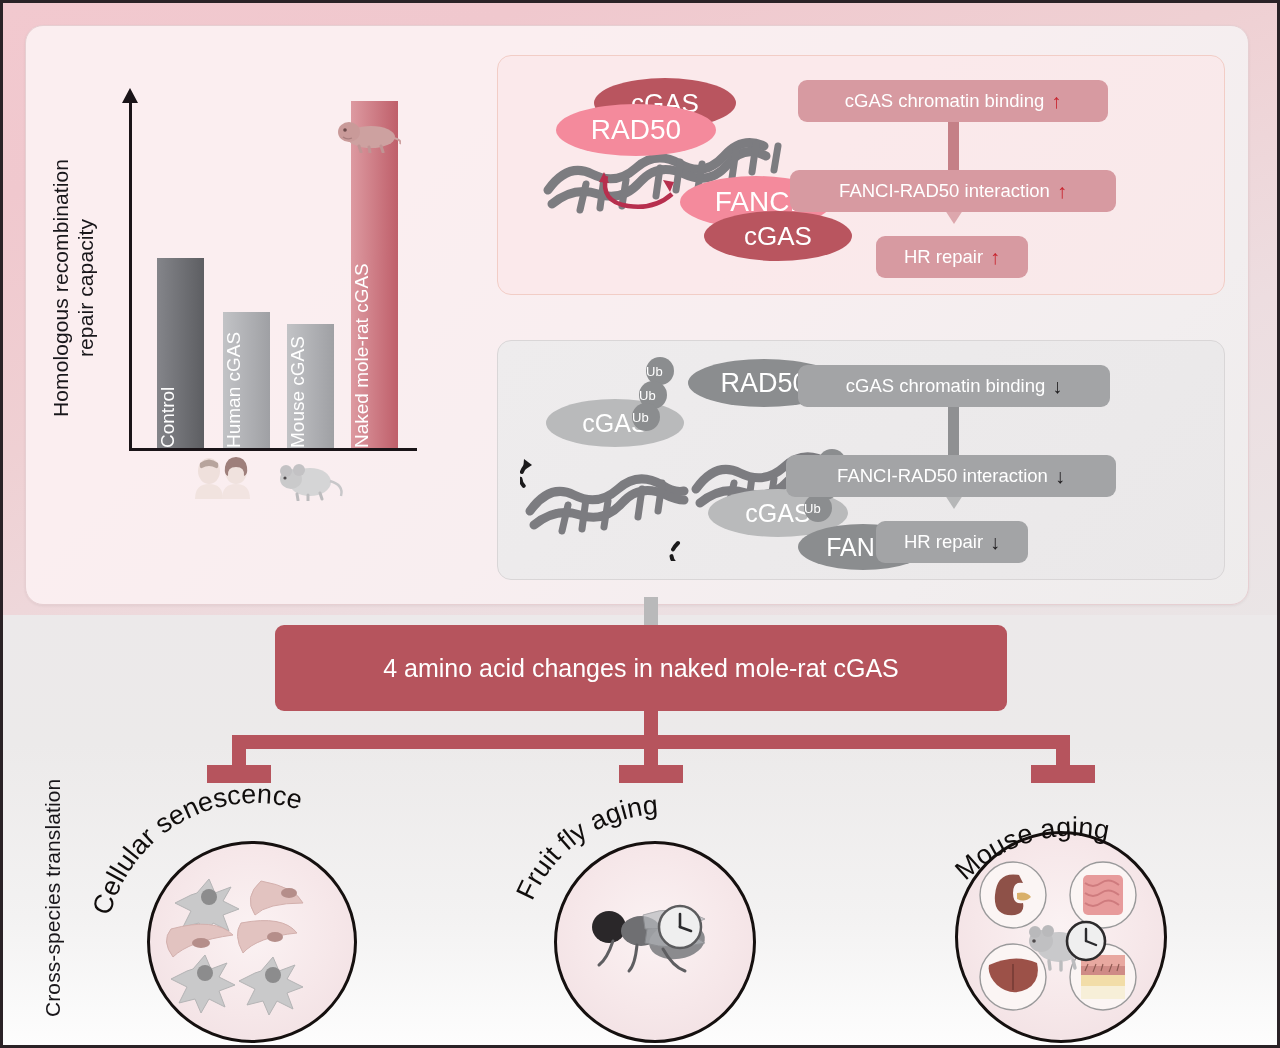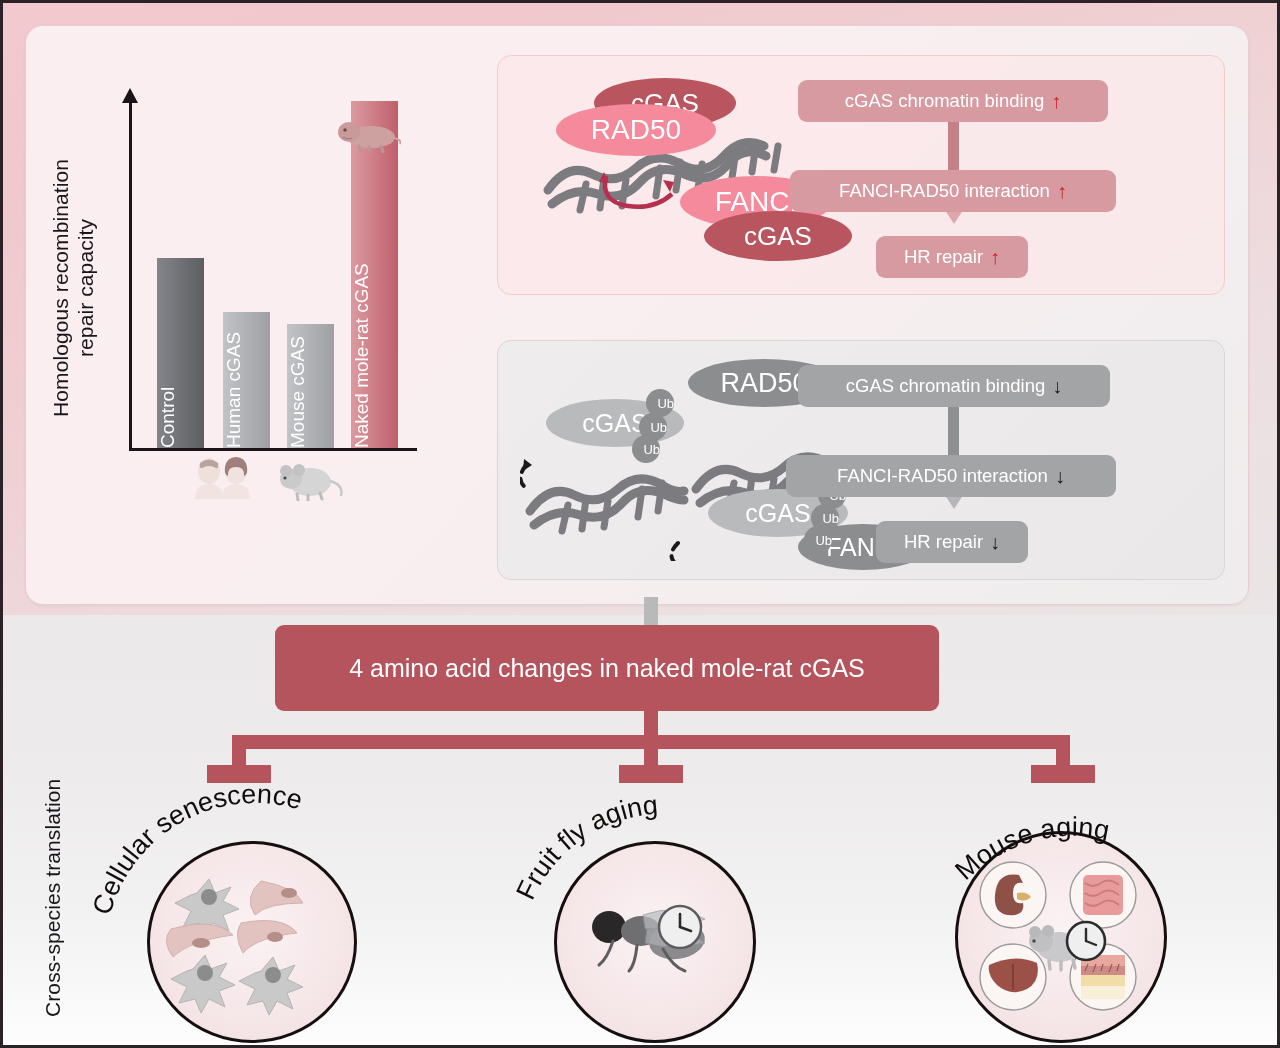--- a/index.html
+++ b/index.html
@@ -59,24 +59,24 @@
   .connector{position:absolute;}
 
   
   .ellipse{position:absolute;border-radius:50%;display:flex;align-items:center;
     justify-content:center;color:#fff;white-space:nowrap;}
   .e-dark{background:#b9555f;}
   .e-lite{background:#f48a9c;}
   .e-gdark{background:#8b8d8f;}
   .e-glite{background:#b9babb;}
   .ub{position:absolute;border-radius:50%;background:#8b8d8f;color:#fff;
-      display:flex;align-items:center;justify-content:flex-end;font-size:13px;margin-top:32px;}
-
-  
-  #aminobox{position:absolute;left:272px;top:622px;width:664px;height:86px;
+      display:flex;align-items:center;justify-content:flex-start;font-size:13px;}
+
+  
+  #aminobox{position:absolute;left:272px;top:622px;width:732px;height:86px;
     background:#b6545d;border-radius:9px;display:flex;flex-direction:column;
     align-items:center;justify-content:center;color:#fff;font-size:25px;line-height:1.28;}
   .treeline{position:absolute;background:#b6545d;}
   .circ{position:absolute;border-radius:50%;border:3px solid #15100f;
     background:radial-gradient(circle at 50% 45%,#fbf2f3 0%,#f6e7e9 55%,#f0dee1 100%);}
   .arclabel{position:absolute;width:330px;height:330px;pointer-events:none;}
   .arclabel text{font-family:"Liberation Sans",sans-serif;font-size:27px;fill:#100d0c;}
 </style>
 </head>
 <body>

